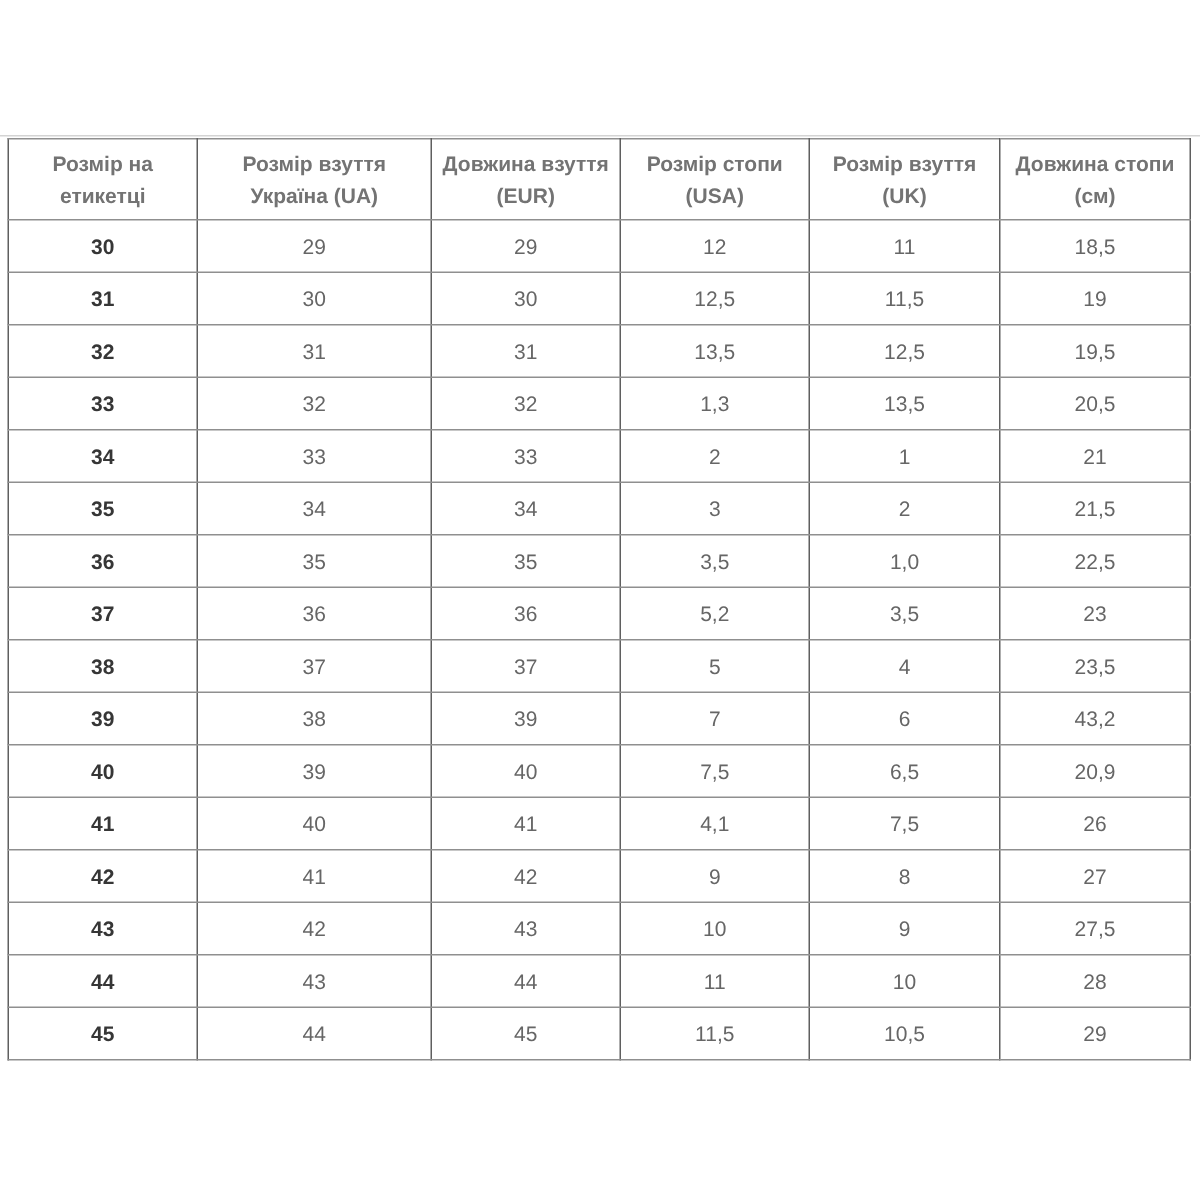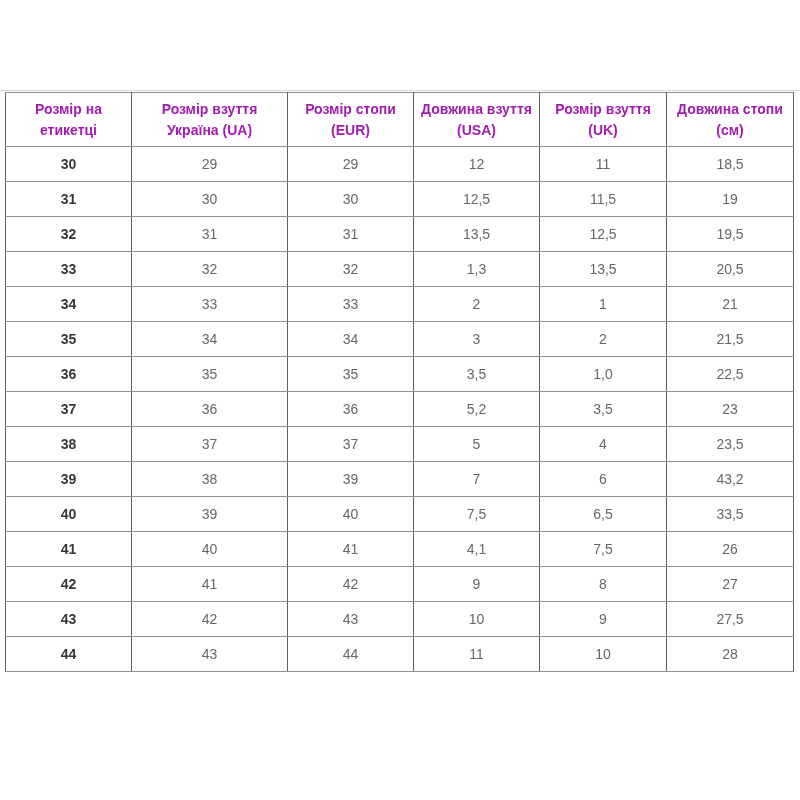--- a/index.html
+++ b/index.html
@@ -37,21 +37,21 @@
     border-bottom: 1px solid #8f8f8f;
     text-align: center;
     vertical-align: middle;
     padding: 2px 6px;
     box-sizing: border-box;
   }
   table.size-chart thead th {
     height: 54px;
     font-size: 14px;
     font-weight: bold;
-    color: #a21caf;
+    color: #737373;
     line-height: 1.5;
   }
   table.size-chart tbody td {
     height: 35px;
     font-size: 14px;
     font-weight: normal;
     color: #666666;
   }
   table.size-chart tbody td.row-label {
     font-weight: bold;
@@ -69,22 +69,22 @@
     <col style="width:156px">
     <col style="width:126px">
     <col style="width:126px">
     <col style="width:127px">
     <col style="width:127px">
   </colgroup>
   <thead>
     <tr>
       <th>Розмір на етикетці</th>
       <th>Розмір взуття Україна (UA)</th>
-      <th>Розмір стопи (EUR)</th>
-      <th>Довжина взуття (USA)</th>
+      <th>Довжина взуття (EUR)</th>
+      <th>Розмір стопи (USA)</th>
       <th>Розмір взуття (UK)</th>
       <th>Довжина стопи (см)</th>
     </tr>
   </thead>
   <tbody id="table-body">
   <tr>
         <td class="row-label">30</td>
         <td>29</td>
         <td>29</td>
         <td>12</td>
@@ -162,21 +162,21 @@
         <td>7</td>
         <td>6</td>
         <td>43,2</td>
       </tr>
       <tr>
         <td class="row-label">40</td>
         <td>39</td>
         <td>40</td>
         <td>7,5</td>
         <td>6,5</td>
-        <td>33,5</td>
+        <td>20,9</td>
       </tr>
       <tr>
         <td class="row-label">41</td>
         <td>40</td>
         <td>41</td>
         <td>4,1</td>
         <td>7,5</td>
         <td>26</td>
       </tr>
       <tr>
@@ -196,14 +196,22 @@
         <td>27,5</td>
       </tr>
       <tr>
         <td class="row-label">44</td>
         <td>43</td>
         <td>44</td>
         <td>11</td>
         <td>10</td>
         <td>28</td>
       </tr>
+      <tr>
+        <td class="row-label">45</td>
+        <td>44</td>
+        <td>45</td>
+        <td>11,5</td>
+        <td>10,5</td>
+        <td>29</td>
+      </tr>
     </tbody>
 </table>
 
 </body></html>

